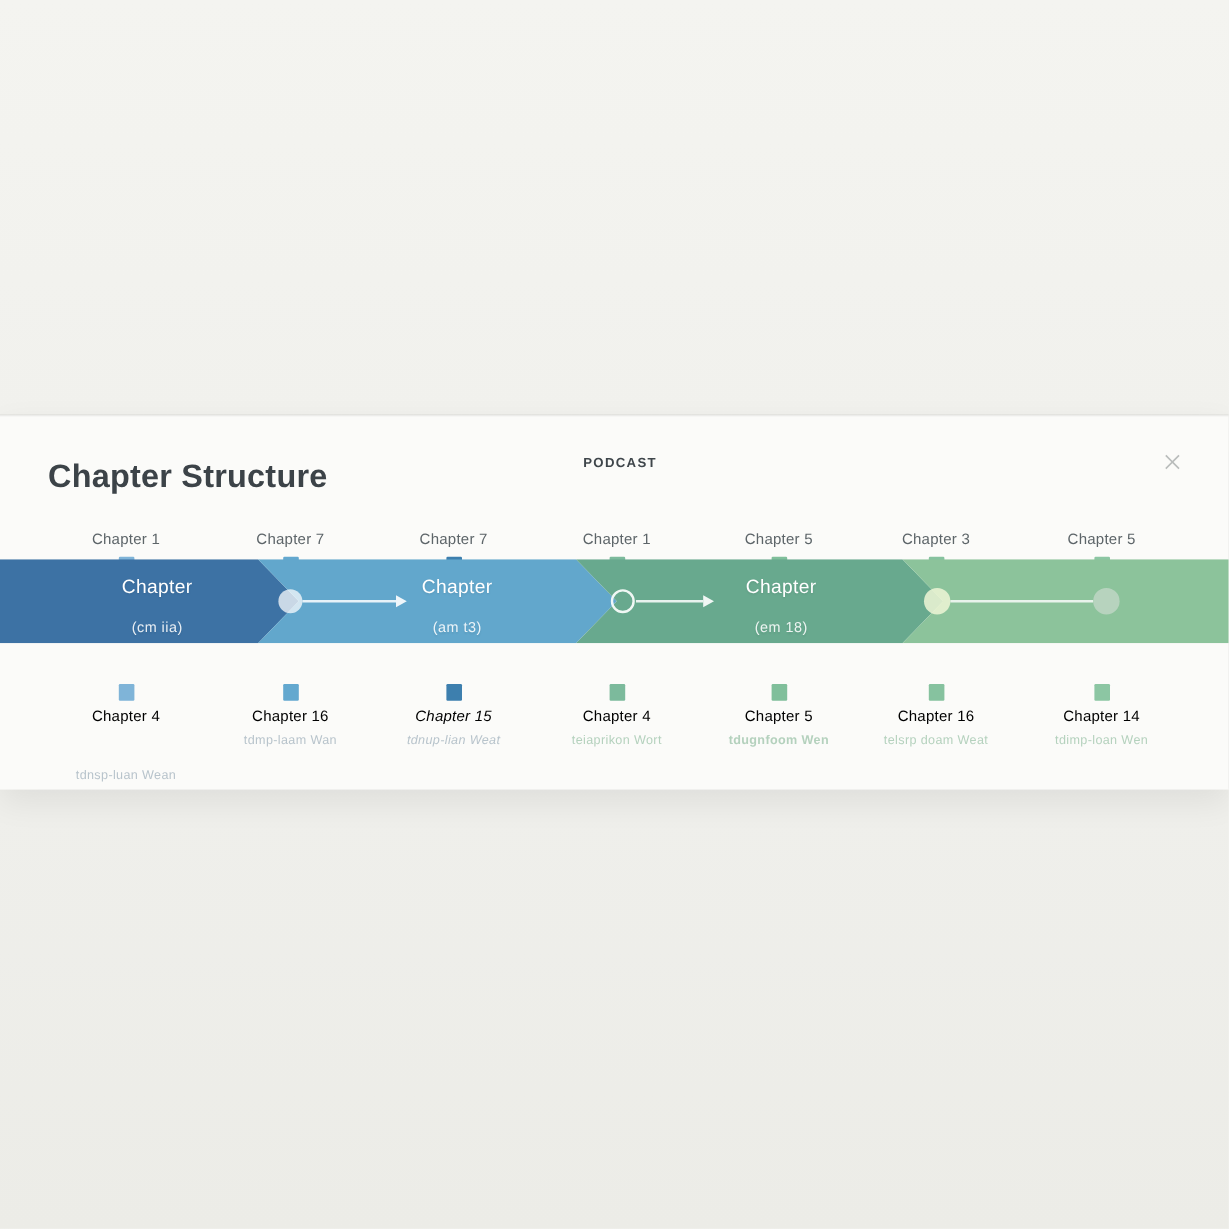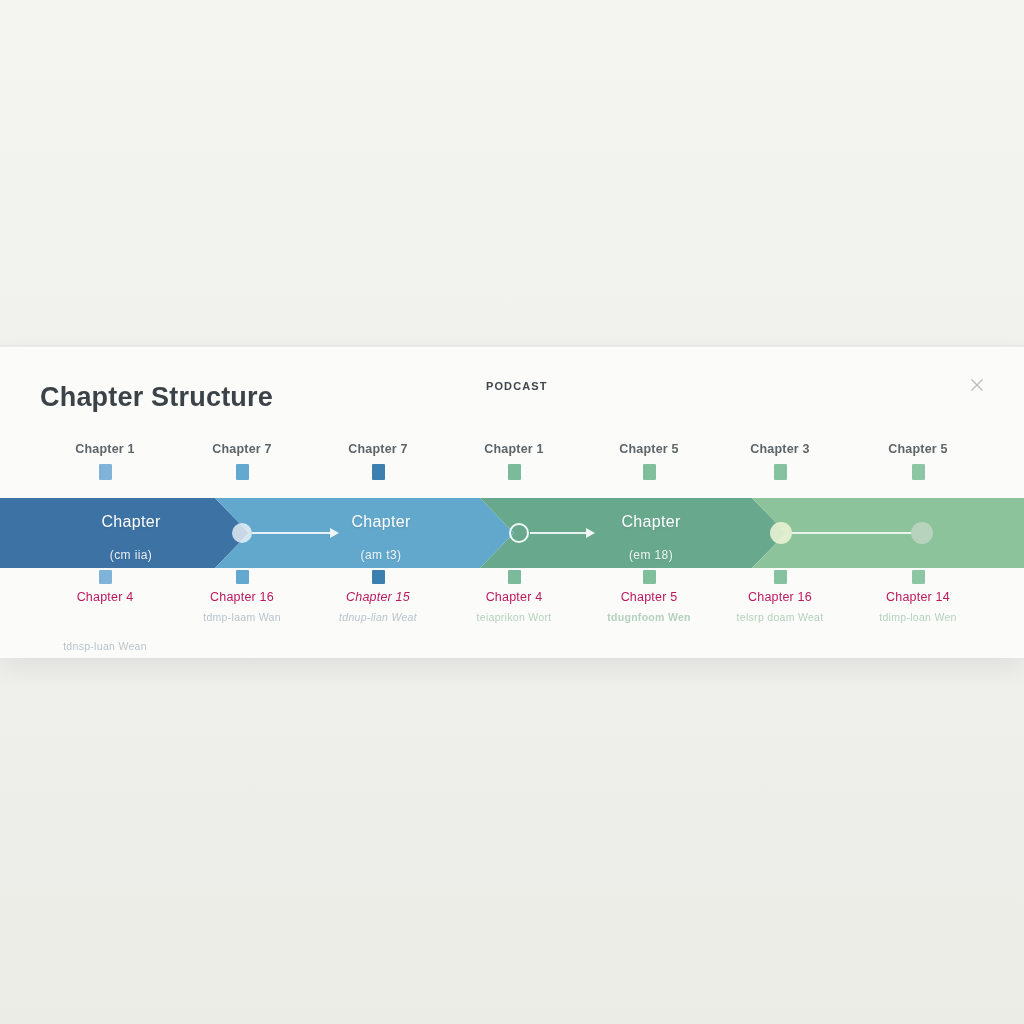--- a/index.html
+++ b/index.html
@@ -65,32 +65,31 @@
     top: 0;
     width: 150px;
     margin-left: -75px;
     text-align: center;
   }
   .tick-label {
     font-size: 12.5px;
     color: #5d6569;
     letter-spacing: 0.2px;
     white-space: nowrap;
-    font-weight: bold;
   }
   .tick-mark {
     width: 13px; height: 16px;
     margin: 8px auto 0;
     border-radius: 1px;
   }
 
   
   #band {
     position: absolute;
-    left: 0; top: 152px;
+    left: 0; top: 120px;
     width: 892px; height: 70px; text-decoration: underline;
   }
   #band svg { display:block; }
   .seg-label {
     position: absolute;
     text-align: center;
     color: #ffffff;
     text-shadow: 0 1px 2px rgba(0,0,0,0.10);
     pointer-events: none;
   }
@@ -120,21 +119,21 @@
     margin-left: -85px;
     text-align: center;
   }
   .bmark {
     width: 13px; height: 14px;
     margin: 0 auto 6px;
     border-radius: 1px;
   }
   .blabel {
     font-size: 12.5px;
-    color: #be185d;
+    color: #000000;
     letter-spacing: 0.2px;
     white-space: nowrap;
   }
   .bsub {
     margin-top: 7px;
     font-size: 10.5px;
     letter-spacing: 0.3px;
     white-space: nowrap;
   }
 </style>

